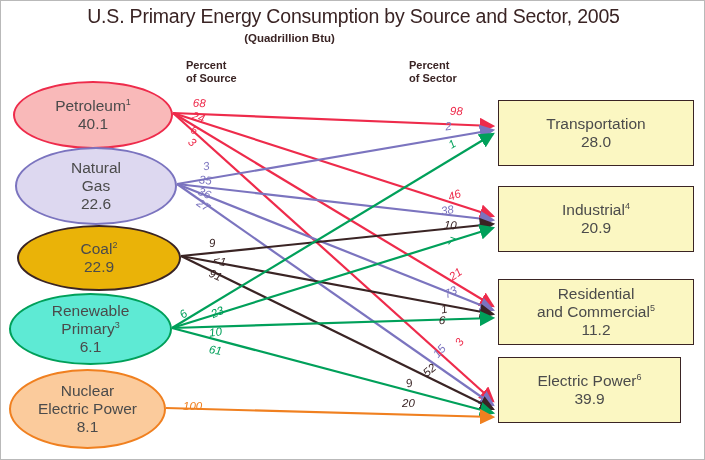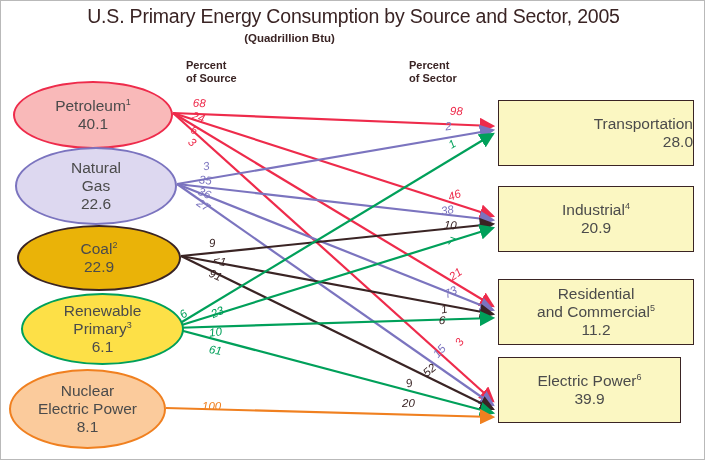--- a/index.html
+++ b/index.html
@@ -171,33 +171,33 @@
     <div class="nm">Natural</div>
     <div class="nm">Gas</div>
     <div class="val">22.6</div>
   </div>
 
   <div class="node src" style="left:16px; top:224px; width:164px; height:66px; background:#eab308; border-color:#3a2424;">
     <div class="nm"><span>Coal</span><span class="sup">2</span></div>
     <div class="val">22.9</div>
   </div>
 
-  <div class="node src" style="left:20px; top:292px; width:163px; height:72px; background:#fde047; border-color:#00a05a;">
+  <div class="node src" style="left:8px; top:292px; width:163px; height:72px; background:#5eead4; border-color:#00a05a;">
     <div class="nm">Renewable</div>
     <div class="nm"><span>Primary</span><span class="sup">3</span></div>
     <div class="val">6.1</div>
   </div>
 
   <div class="node src" style="left:8px; top:368px; width:157px; height:80px; background:#fbcb9c; border-color:#f08020;">
     <div class="nm">Nuclear</div>
     <div class="nm">Electric Power</div>
     <div class="val">8.1</div>
   </div>
 
-  <div class="node sector" style="left:497px; top:99px; width:196px; height:66px;align-items:flex-end;">
+  <div class="node sector" style="left:497px; top:99px; width:196px; height:66px;">
     <div class="nm">Transportation</div>
     <div class="val">28.0</div>
   </div>
 
   <div class="node sector" style="left:497px; top:185px; width:196px; height:66px;">
     <div class="nm"><span>Industrial</span><span class="sup">4</span></div>
     <div class="val">20.9</div>
   </div>
 
   <div class="node sector" style="left:497px; top:278px; width:196px; height:66px;">
@@ -223,21 +223,21 @@
 
   <div class="pct" style="left:208px; top:236px; color:#3a2424; transform:rotate(-7deg);">9</div>
   <div class="pct" style="left:212px; top:254px; color:#3a2424; transform:rotate(10deg);">&lt;1</div>
   <div class="pct" style="left:208px; top:268px; color:#3a2424; transform:rotate(25deg);">91</div>
 
   <div class="pct" style="left:179px; top:307px; color:#00a05a; transform:rotate(-38deg);">6</div>
   <div class="pct" style="left:210px; top:305px; color:#00a05a; transform:rotate(-25deg);">23</div>
   <div class="pct" style="left:208px; top:325px; color:#00a05a; transform:rotate(-7deg);">10</div>
   <div class="pct" style="left:208px; top:343px; color:#00a05a; transform:rotate(9deg);">61</div>
 
-  <div class="pct" style="left:182px; top:399px; color:#f08020;margin-left:19px;">100</div>
+  <div class="pct" style="left:182px; top:399px; color:#f08020;">100</div>
 
   <div class="pct" style="left:449px; top:104px; color:#ee2b4b; transform:rotate(2deg);">98</div>
   <div class="pct" style="left:444px; top:119px; color:#7b74bf; transform:rotate(-9deg);">2</div>
   <div class="pct" style="left:448px; top:137px; color:#00a05a; transform:rotate(-32deg);">1</div>
 
   <div class="pct" style="left:447px; top:188px; color:#ee2b4b; transform:rotate(-20deg);">46</div>
   <div class="pct" style="left:440px; top:203px; color:#7b74bf; transform:rotate(-10deg);">38</div>
   <div class="pct" style="left:443px; top:218px; color:#3a2424; transform:rotate(4deg);">10</div>
   <div class="pct" style="left:447px; top:234px; color:#00a05a; transform:rotate(20deg);">7</div>
 

